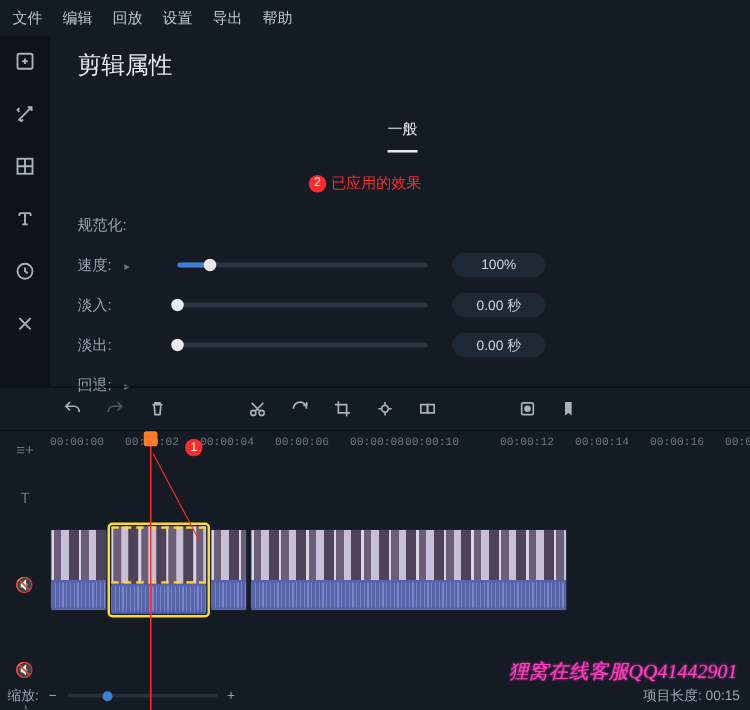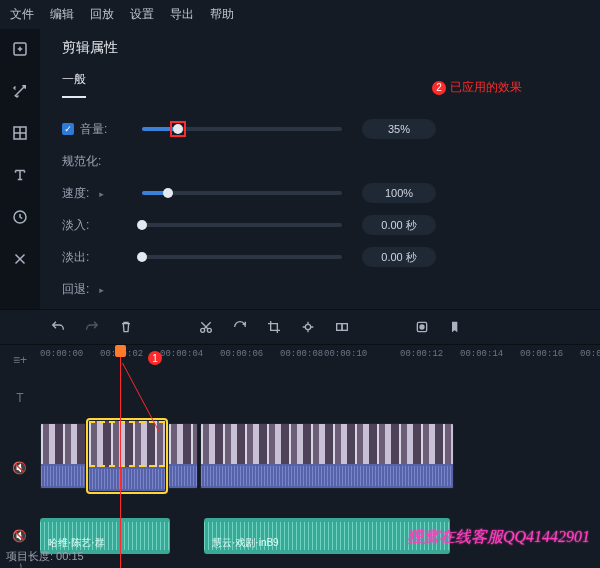--- a/index.html
+++ b/index.html
@@ -7,21 +7,21 @@
   
   .menubar { display: flex; gap: 16px; padding: 6px 10px; font-size: 12px; color: #c0c6d0; }
   .menubar span { cursor: pointer; }
   
   .main { display: flex; height: 280px; }
   .side-tools { width: 40px; background: #0d1319; display: flex; flex-direction: column; align-items: center; padding-top: 6px; gap: 14px; }
   .tool { width: 28px; height: 28px; display: flex; align-items: center; justify-content: center; color: #aab1bf; border-radius: 4px; cursor: pointer; }
   .tool svg { width: 18px; height: 18px; }
   
   .props { flex: 1; padding: 10px 18px 0 22px; }
-  .panel-title { color: #e5e8ee; font-size: 14px; margin-bottom: 14px; }
+  .panel-title { color: #e5e8ee; font-size: 19px; margin-bottom: 30px; }
   .tabs { display: flex; gap: 18px; border-bottom: 1px solid #2a313d; margin-bottom: 16px; }
   .tab { padding-bottom: 8px; cursor: pointer; }
   .tab.active { color: #e5e8ee; border-bottom: 2px solid #e5e8ee; margin-bottom: -1px; }
   
   .row { display: flex; align-items: center; height: 30px; margin-bottom: 2px; }
   .row-label { width: 80px; display: flex; align-items: center; gap: 6px; }
   .row-label .cb { width: 12px; height: 12px; background: #2c7bd8; border-radius: 2px; display: inline-flex; align-items: center; justify-content: center; }
   .row-label .cb::after { content: "✓"; color: #fff; font-size: 9px; }
   .row-label .chev::after { content:"▸"; font-size:9px; color:#6c7585; margin-left:4px; }
   
@@ -118,45 +118,31 @@
       </div>
     <div class="tool">
         <svg viewBox="0 0 24 24" fill="none" stroke="currentColor" stroke-width="2">
           <path d="M6 18L18 6M6 6l12 12"></path>
         </svg>
       </div>
   </div>
 
   <div class="props">
     <div class="panel-title">剪辑属性</div>
-    <div style="display:flex; align-items:center;">
+    <div style="display:flex; align-items:center;flex-direction:column;">
       <div class="tabs" style="flex:0 0 auto;">
         <div class="tab active">一般</div>
       </div>
       <div style="flex:1"></div>
       <div class="annot" style="margin-bottom:10px;margin-right:60px;">
         <span class="num">2</span>
         <span>已应用的效果</span>
       </div>
     </div>
 
-    <div class="row">
-      <div class="row-label">
-          <span class="cb"></span>
-          <span>音量:</span>
-        </div>
-      <div class="slider-wrap">
-        <div class="slider">
-          <div class="fill" style="width:18%"></div>
-            <div class="thumb" style="left:18%"></div>
-          <div class="highlight-box" style="left:18%"></div>
-        </div>
-        <div class="pill">35%</div>
-      </div>
-    </div>
 
     <div class="row">
       <div class="row-label">
           <span>规范化:</span>
         </div>
       <div class="slider-wrap">
           <span class="unchecked" style="margin-left:0"></span>
         </div>
     </div>
 
@@ -314,30 +300,29 @@
         <div class="clip" style="width:30px">
             <div class="thumbs"></div>
             <div class="wave"></div>
           </div>
         <div class="clip" style="width:254px">
             <div class="thumbs"></div>
             <div class="wave"></div>
           </div>
       </div>
 
-      <div class="audio-track">
-        <div class="aclip" style="width:130px">
-            <span class="lbl">哈维·陈艺·群</span>
-          </div>
-        <div style="width:30px"></div>
-        <div class="aclip" style="width:246px">
-            <span class="lbl">慧云·戏剧·inB9</span>
-          </div>
-      </div>
     </div>
   </div>
 </div>
 
 <div class="watermark">狸窝在线客服QQ41442901</div>
 
 <div class="footer">
+  <div class="zoom">
+    <span>缩放:</span>
+    <span>−</span>
+    <div class="zslider">
+        <div class="zthumb"></div>
+      </div>
+    <span>+</span>
+  </div>
   <span>项目长度: 00:15</span>
 </div>
 
 </body></html>

